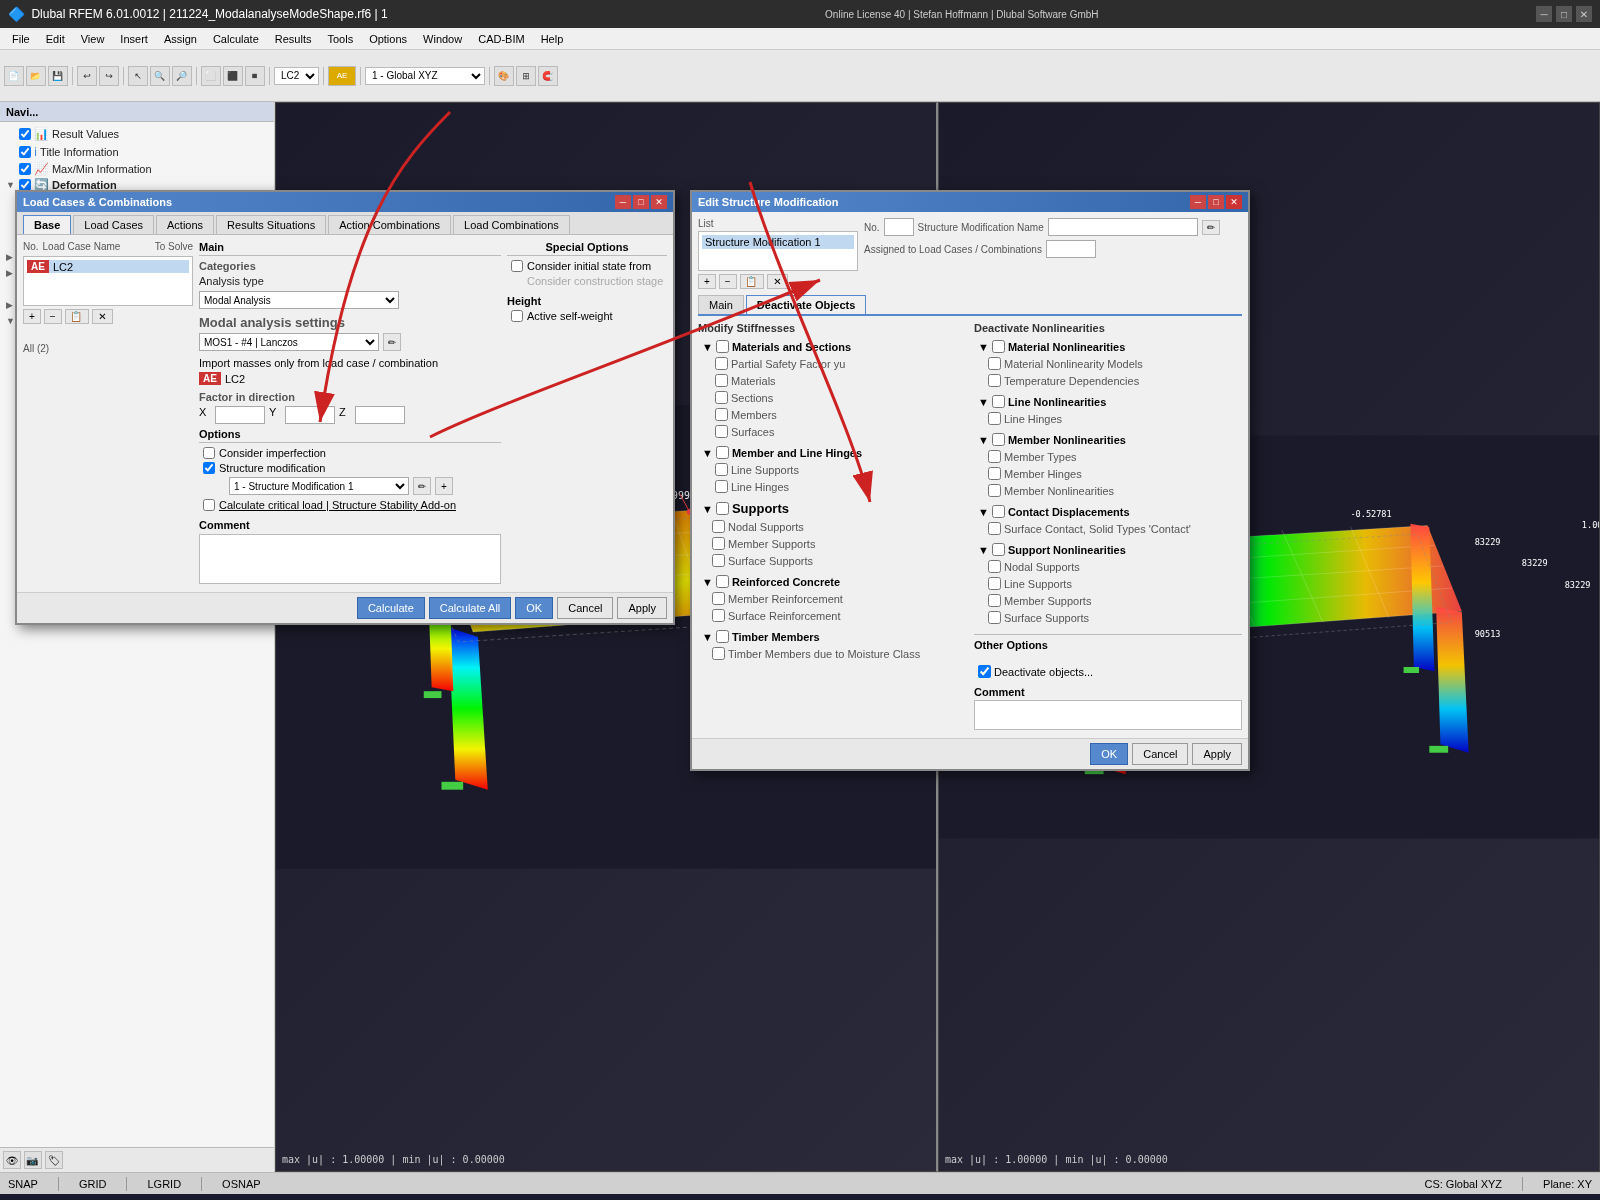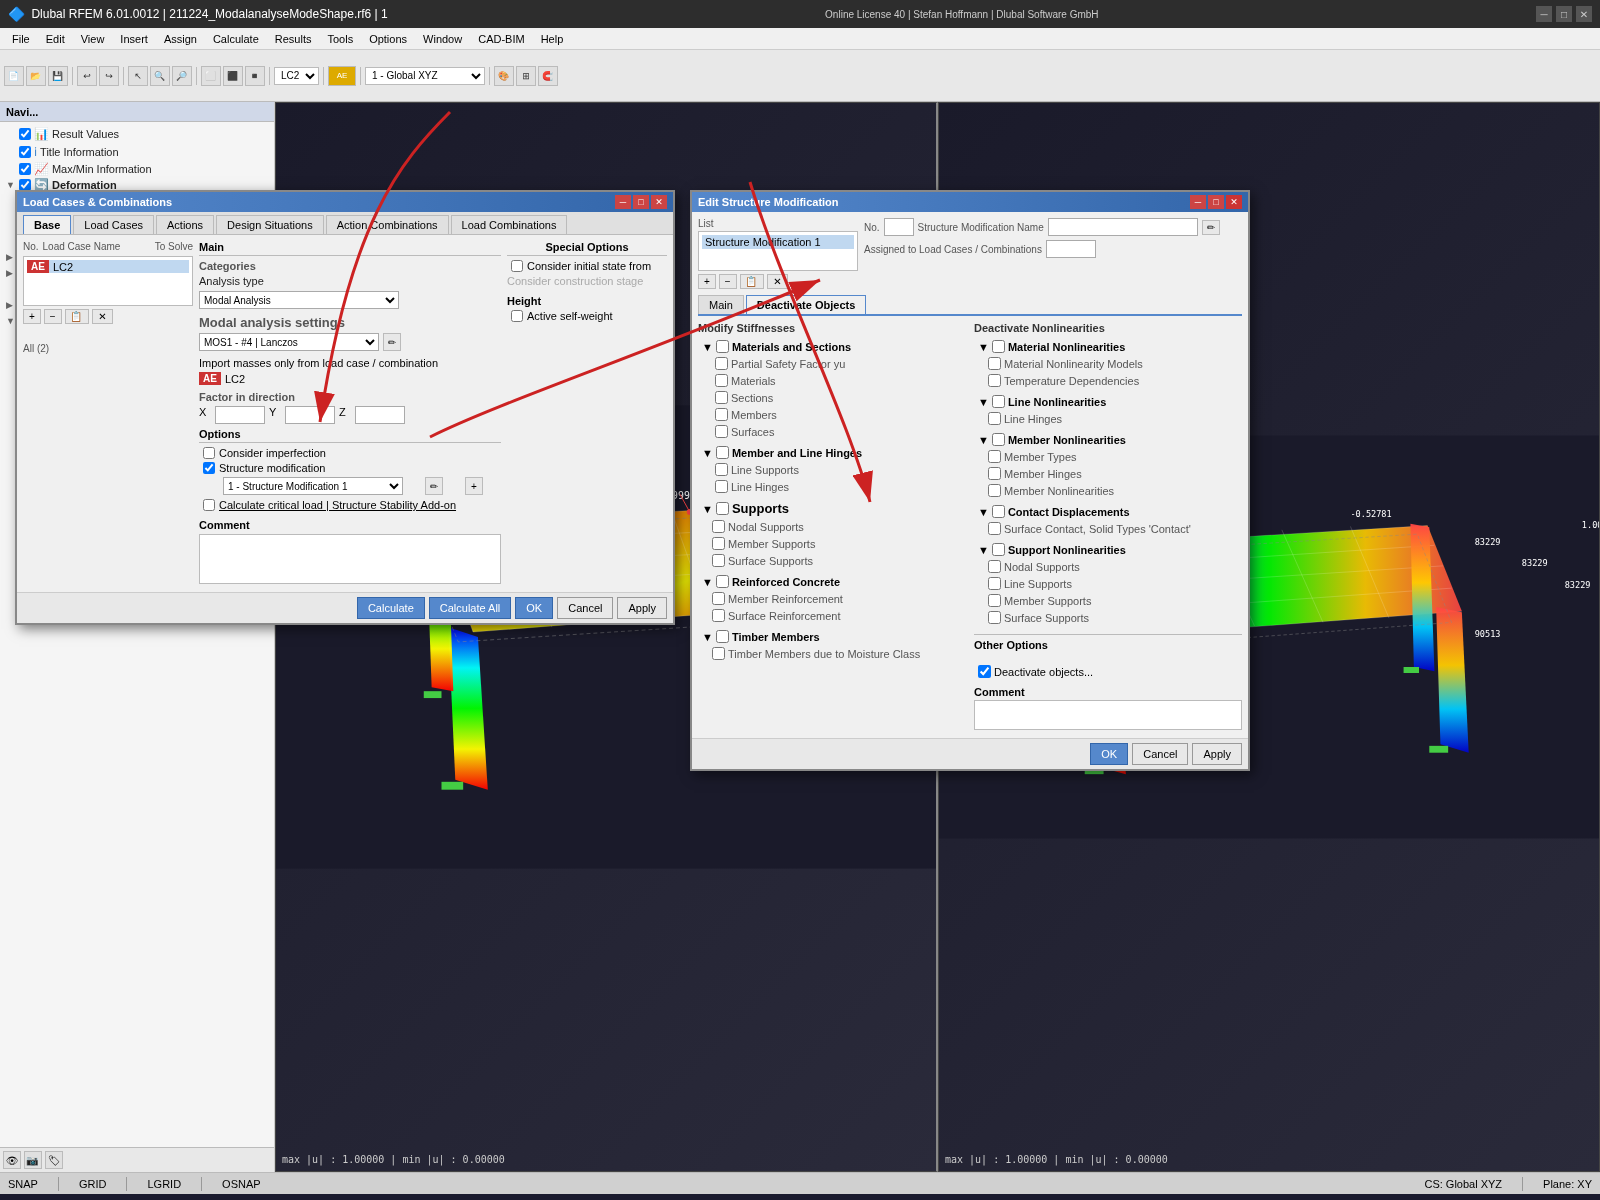--- a/index.html
+++ b/index.html
@@ -419,21 +419,21 @@
         <button class="dialog-title-btn">─</button>
         <button class="dialog-title-btn">□</button>
         <button class="dialog-title-btn">✕</button>
       </div>
     </div>
 
     <div style="display:flex;background:#e0e0e0;border-bottom:1px solid #bbb;padding:3px 6px 0;">
       <button class="tab-btn active">Base</button>
       <button class="tab-btn">Load Cases</button>
       <button class="tab-btn">Actions</button>
-      <button class="tab-btn">Design Situations</button>
+      <button class="tab-btn">Results Situations</button>
       <button class="tab-btn">Action Combinations</button>
       <button class="tab-btn">Load Combinations</button>
     </div>
 
     <div class="dialog-body">
       <div style="display:flex;gap:6px;">
 
         <div style="width:170px;">
           <div style="display:flex;gap:4px;margin-bottom:4px;font-size:10px;color:#555;">
             <span>No.</span>
@@ -497,21 +497,21 @@
 
           <div style="font-size:11px;font-weight:bold;margin-bottom:4px;padding-bottom:2px;border-bottom:1px solid #bbb;">Options</div>
           <div class="checkbox-row">
             <input type="checkbox" style="">
             <span style="font-size:11px;">Consider imperfection</span>
           </div>
           <div class="checkbox-row">
             <input type="checkbox" checked="" style="">
             <span style="font-size:11px;">Structure modification</span>
           </div>
-          <div style="margin-left:24px;margin-bottom:4px;display:flex;align-items:center;gap:22px;">
+          <div style="margin-left:30px;margin-bottom:4px;display:flex;align-items:center;gap:4px;">
             <select class="dialog-combo" style="width:180px;">
               <option>1 - Structure Modification 1</option>
             </select>
             <button style="width:18px;height:18px;font-size:10px;border:1px solid #bbb;background:#e8e8e8;cursor:pointer;">✏</button>
             <button style="width:18px;height:18px;font-size:10px;border:1px solid #bbb;background:#e8e8e8;cursor:pointer;">+</button>
           </div>
           <div class="checkbox-row">
             <input type="checkbox" style="">
             <span style="font-size:11px;text-decoration:underline;">Calculate critical load | Structure Stability Add-on</span>
           </div>
@@ -521,21 +521,21 @@
             <textarea style="width: 100%; height: 50px; border: 1px solid rgb(187, 187, 187); font-size: 11px; resize: none;"></textarea>
           </div>
         </div>
 
         <div style="width:160px;">
           <div style="font-size:11px;font-weight:bold;margin-bottom:4px;padding-bottom:2px;border-bottom:1px solid #bbb;text-align:center;">Special Options</div>
           <div class="checkbox-row">
             <input type="checkbox" style="">
             <span style="font-size:11px;">Consider initial state from</span>
           </div>
-          <div style="font-size:11px;color:#aaa;margin-top:3px;">Consider construction stage</div>
+          <div style="font-size:11px;color:#aaa;margin-left:20px;margin-top:3px;">Consider construction stage</div>
 
           <div style="margin-top:8px;">
             <div style="font-size:11px;font-weight:bold;margin-bottom:3px;">Height</div>
             <div class="checkbox-row">
               <input type="checkbox" style="">
               <span style="font-size:11px;">Active self-weight</span>
             </div>
           </div>
         </div>
       </div>

